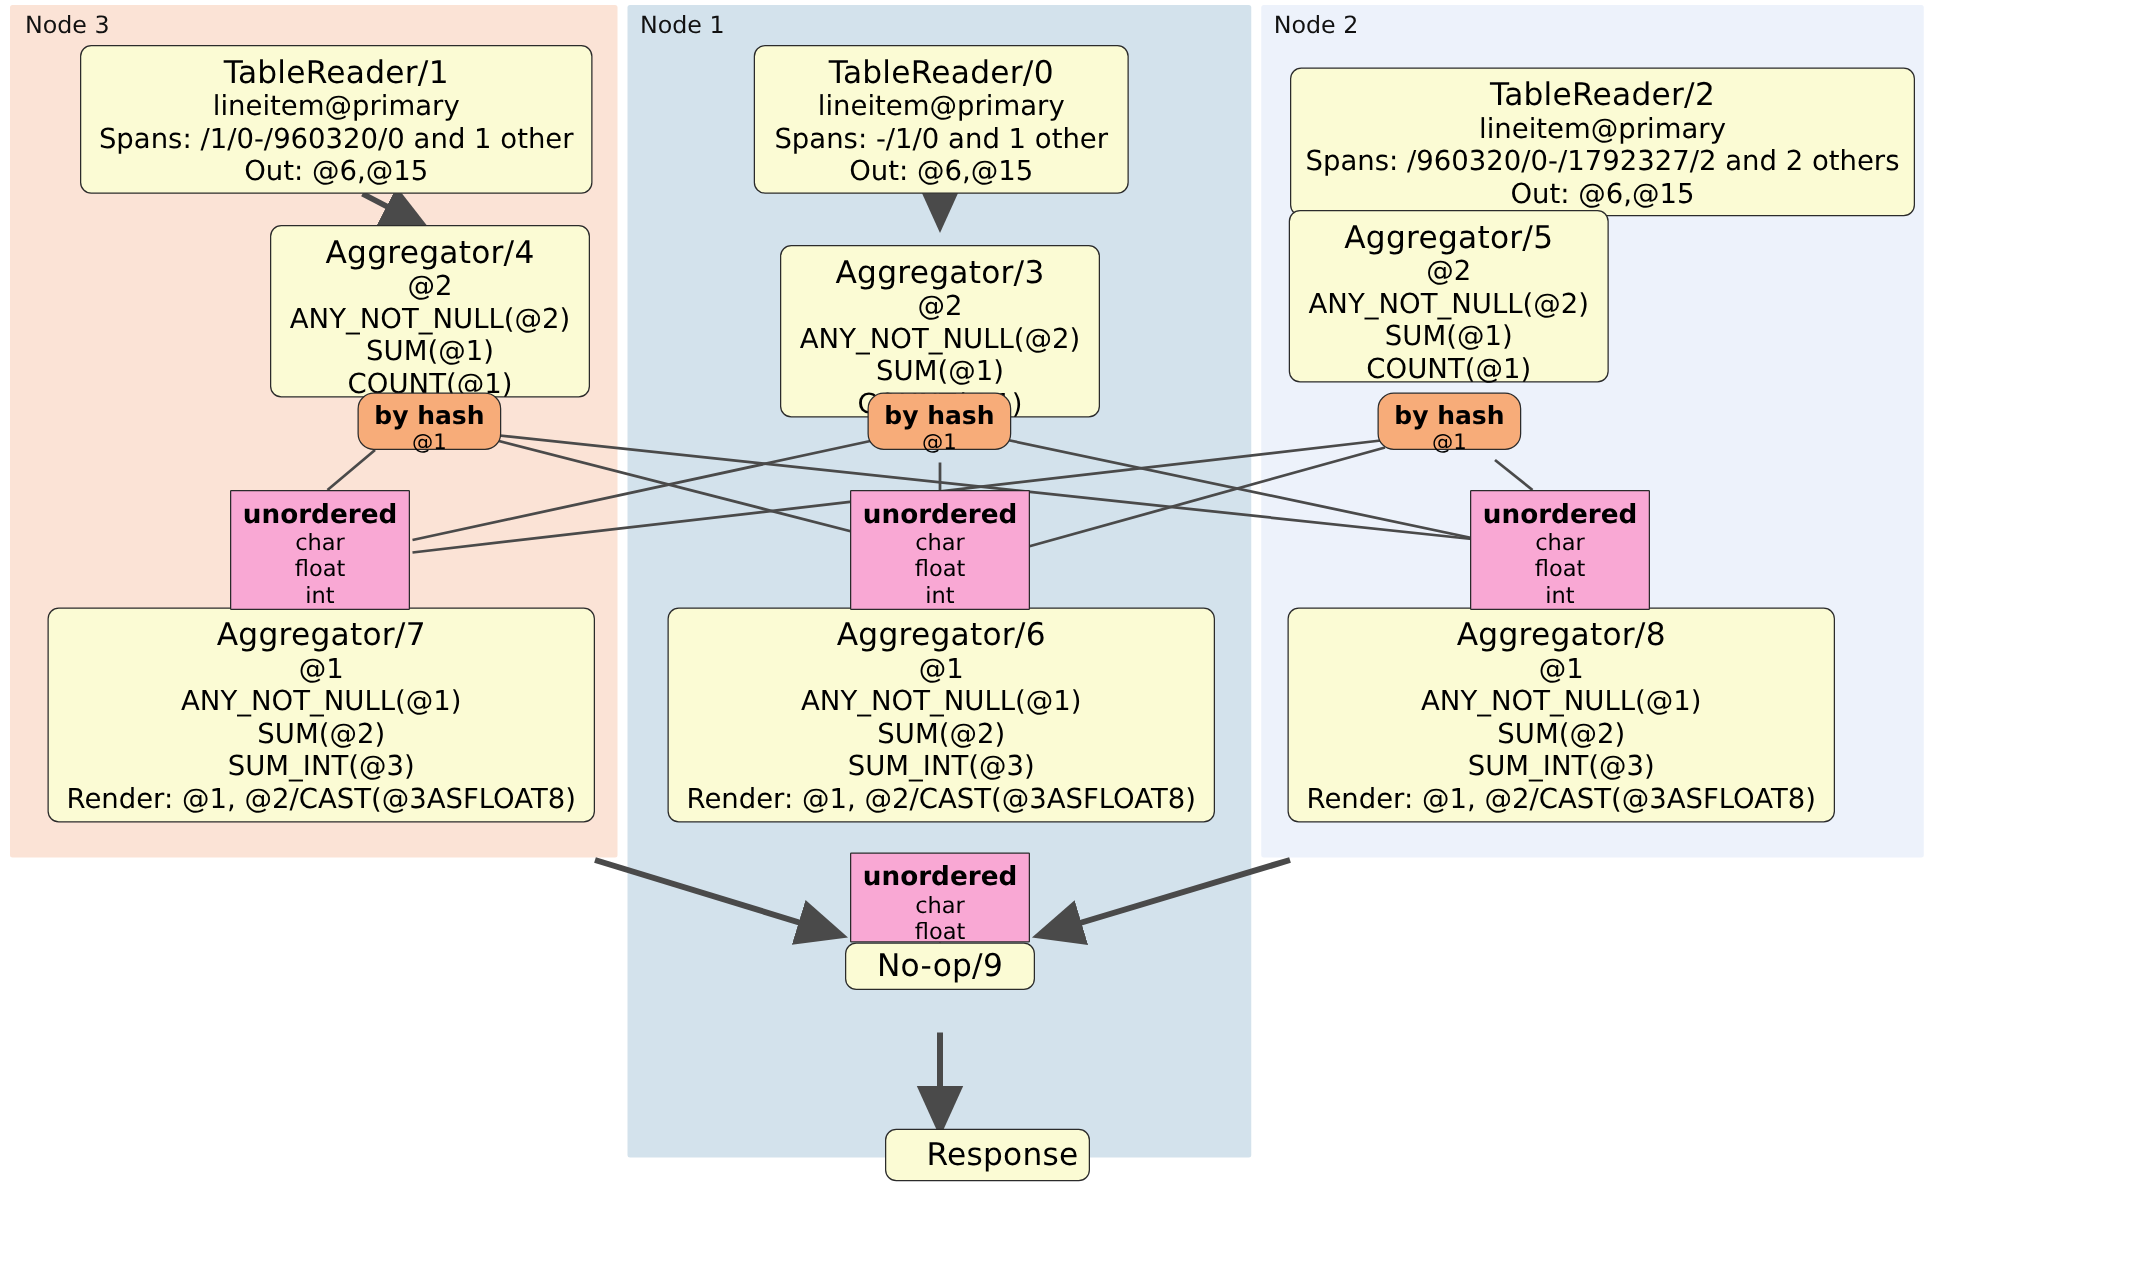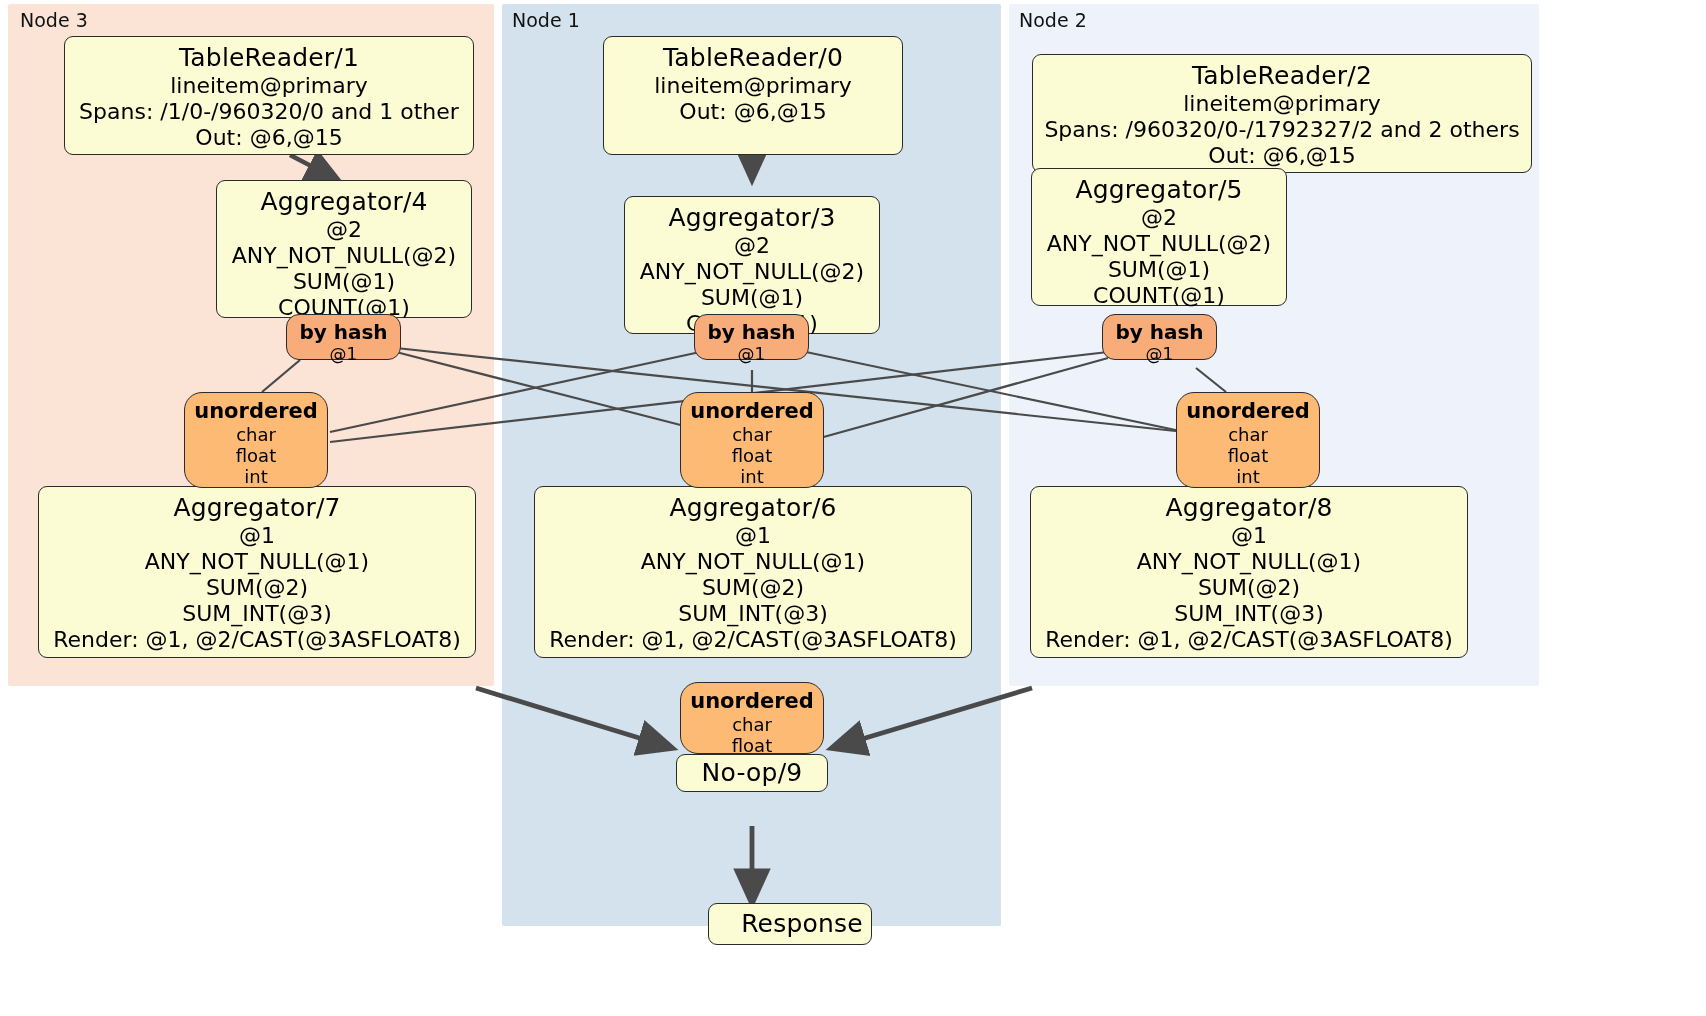--- a/index.html
+++ b/index.html
@@ -21,21 +21,21 @@
         color:#000;padding-top:6px;}
   .proc .title{font-weight:normal;font-size:25px;line-height:30px;letter-spacing:.2px;}
   .proc .line{font-size:22px;line-height:26px;}
   .proc.single{justify-content:center;padding-top:0;text-align:right;}
 
   .router{background:#f7ac79;border:1.6px solid #2b2b2b;border-radius:13px;
           color:#000;padding-top:5px;z-index:6;}
   .router .title{font-weight:bold;font-size:20px;line-height:24px;}
   .router .line{font-size:17px;line-height:21px;}
 
-  .sync{background:#fdba74;border:1.6px solid #2b2b2b;border-radius:18px;
+  .sync{background:#f9a8d4;border:1.6px solid #2b2b2b;border-radius:1px;
         color:#000;padding-top:6px;z-index:5;}
   .sync .title{font-weight:bold;font-size:21px;line-height:25px;}
   .sync .line{font-size:18px;line-height:21px;}
 </style>
 </head>
 <body>
 
 <div id="stage">
 
   <div class="panel" style="left:8px;top:4px;width:486px;height:682px;background:#fbe3d6;"></div>
@@ -91,20 +91,21 @@
   <div class="node proc" style="left:64px;top:36px;width:410px;height:119px;">
     <div class="title">TableReader/1</div>
     <div class="line">lineitem@primary</div>
     <div class="line">Spans: /1/0-/960320/0 and 1 other</div>
     <div class="line">Out: @6,@15</div>
   </div>
 
   <div class="node proc" style="left:603px;top:36px;width:300px;height:119px;">
     <div class="title">TableReader/0</div>
     <div class="line">lineitem@primary</div>
+    <div class="line">Spans: -/1/0 and 1 other</div>
     <div class="line">Out: @6,@15</div>
   </div>
 
   <div class="node proc" style="left:1032px;top:54px;width:500px;height:119px;">
     <div class="title">TableReader/2</div>
     <div class="line">lineitem@primary</div>
     <div class="line">Spans: /960320/0-/1792327/2 and 2 others</div>
     <div class="line">Out: @6,@15</div>
   </div>
 

